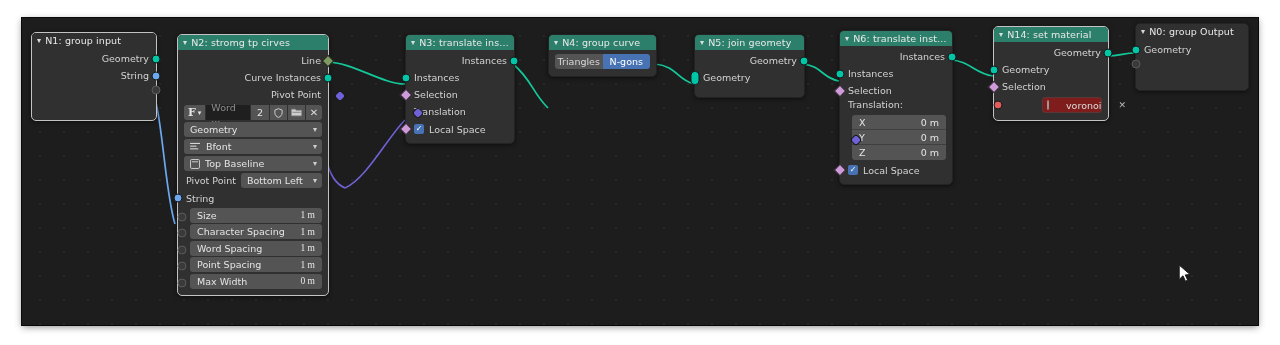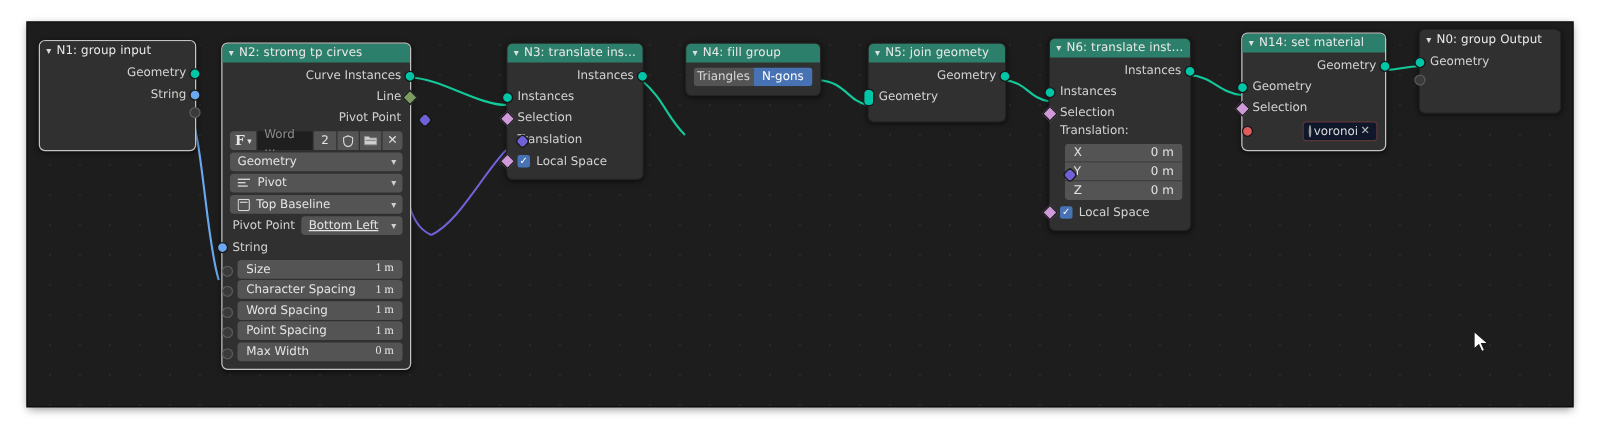--- a/index.html
+++ b/index.html
@@ -63,21 +63,21 @@
   .w .ic{margin-right:5px;display:inline-flex;align-items:center;}
   .slider{margin:1.5px 6px 1.5px 12px;height:15px;border-radius:3px;background:#545454;
           display:flex;align-items:center;justify-content:space-between;padding:0 7px;font-size:9.5px;
           color:#e4e4e4;box-sizing:border-box;}
   .slider .v{color:#e8e8e8;font-family:Liberation Serif, serif;}
   .lbl{font-size:9.5px;color:#d3d3d3;}
 
   
   .inline{display:flex;align-items:center;margin:2px 6px;gap:5px;}
   .inline .k{font-size:9.5px;color:#d3d3d3;white-space:nowrap;padding-left:2px;}
-  .inline .w{flex:1;margin:0;text-decoration:underline;}
+  .inline .w{flex:1;margin:0;}
 
   
   .fontrow{display:flex;align-items:center;margin:2px 6px;height:15px;gap:1px;}
   .fbox{height:15px;background:#545454;display:flex;align-items:center;justify-content:center;
         font-size:9.5px;color:#e4e4e4;box-sizing:border-box;}
   .fbox.first{border-radius:3px 0 0 3px;padding:0 4px;gap:2px;}
   .fbox.name{background:#1f1f1f;flex:1;justify-content:flex-start;padding:0 5px;color:#8d8d8d;}
   .fbox.num{padding:0 6px;}
   .fbox.icn{width:17px;}
   .fbox.last{border-radius:0 3px 3px 0;width:16px;}
@@ -91,22 +91,22 @@
   
   .vec{margin:1px 6px 1px 12px;border-radius:3px;overflow:hidden;}
   .vec .vrow{height:15px;background:#545454;display:flex;align-items:center;justify-content:space-between;
              padding:0 7px;font-size:9.5px;color:#e4e4e4;border-bottom:1px solid #3f3f3f;box-sizing:border-box;}
   .vec .vrow:last-child{border-bottom:none;}
   .chk{width:10px;height:10px;border-radius:2px;background:#4772b3;display:flex;align-items:center;
        justify-content:center;color:#fff;font-size:8px;line-height:1;}
 
   
   .matrow{position:relative;height:16px;margin:2px 6px 2px 8px;}
-  .matfield{height:16px;border-radius:3px;background:#0f172a;border:1px solid #5b3636;
-            display:flex;align-items:center;padding:0 4px;gap:2px;box-sizing:border-box;margin-left:40px;}
+  .matfield{height:16px;border-radius:3px;background:#7f1d1d;border:1px solid #5b3636;
+            display:flex;align-items:center;padding:0 4px;gap:17px;box-sizing:border-box;margin-left:40px;}
   .matfield .nm{flex:1;font-size:9.5px;color:#dcdcdc;}
   .matfield .x{font-size:9px;color:#b9b9b9;padding-right:2px;}
 
   .sphere{width:10px;height:10px;border-radius:50%;background:#dcdcdc;position:relative;overflow:hidden;
           border:1px solid #9a9a9a;box-sizing:border-box;}
   .sphere:after{content:"";position:absolute;left:0;top:50%;width:50%;height:50%;background:#2b2b2b;}
 
   
   #cursor{position:absolute;pointer-events:none;}
 
@@ -159,26 +159,26 @@
       </div>
     </div>
 
     <div class="node sel" style="left:155px;top:16px;width:150px;">
       <div class="nhead green">
         <span class="chev">▾</span>
         <span class="hdrtxt">N2: stromg tp cirves</span>
       </div>
       <div class="nbody">
         <div class="row out">
-          <span class="sock r geo"></span>
-          <span>Curve Instances</span>
-        </div>
-        <div class="row out">
           <span class="dia r olive"></span>
           <span>Line</span>
+        </div>
+        <div class="row out">
+          <span class="sock r geo"></span>
+          <span>Curve Instances</span>
         </div>
         <div class="row out">
           <span class="dia r vec"></span>
           <span>Pivot Point</span>
         </div>
 
         <div class="fontrow">
           <div class="fbox first">
             <span style="font-family:'DejaVu Serif',serif;font-weight:bold;font-size:11px;">F</span>
             <span style="font-size:7px;">▾</span>
@@ -206,21 +206,21 @@
           <span class="chevd">▾</span>
         </div>
         <div class="w">
           <span class="ic">
             <svg width="11" height="9" viewBox="0 0 12 10">
               <rect x="0" y="1" width="11" height="1.2" fill="#d8d8d8"></rect>
               <rect x="0" y="4" width="7" height="1.2" fill="#d8d8d8"></rect>
               <rect x="0" y="7" width="9" height="1.2" fill="#d8d8d8"></rect>
             </svg>
           </span>
-          <span>Pivot</span>
+          <span>Bfont</span>
           <span class="chevd">▾</span>
         </div>
         <div class="w">
           <span class="ic">
             <svg width="10" height="10" viewBox="0 0 11 11">
               <rect x=".6" y=".6" width="9.8" height="9.8" rx="1.3" fill="none" stroke="#d8d8d8" stroke-width="1"></rect>
               <rect x="2.2" y="2.6" width="6.6" height="1" fill="#d8d8d8"></rect>
             </svg>
           </span>
           <span>Top Baseline</span>
@@ -304,21 +304,21 @@
           <span class="dia l selc"></span>
           <span class="chk">✓</span>
           <span style="margin-left:5px;">Local Space</span>
         </div>
       </div>
     </div>
 
     <div class="node" style="left:526px;top:16px;width:107px;">
       <div class="nhead green">
         <span class="chev">▾</span>
-        <span class="hdrtxt">N4: fill group</span>
+        <span class="hdrtxt">N4: group curve</span>
       </div>
       <div class="nbody">
         <div class="enum">
           <div class="off">Triangles</div>
           <div class="on">N-gons</div>
         </div>
       </div>
     </div>
 
     <div class="node" style="left:672px;top:16px;width:109px;">

